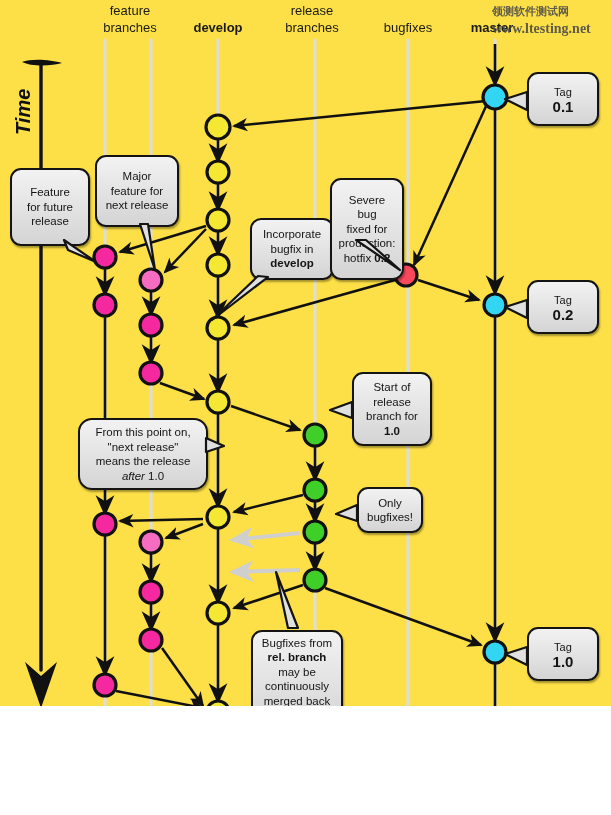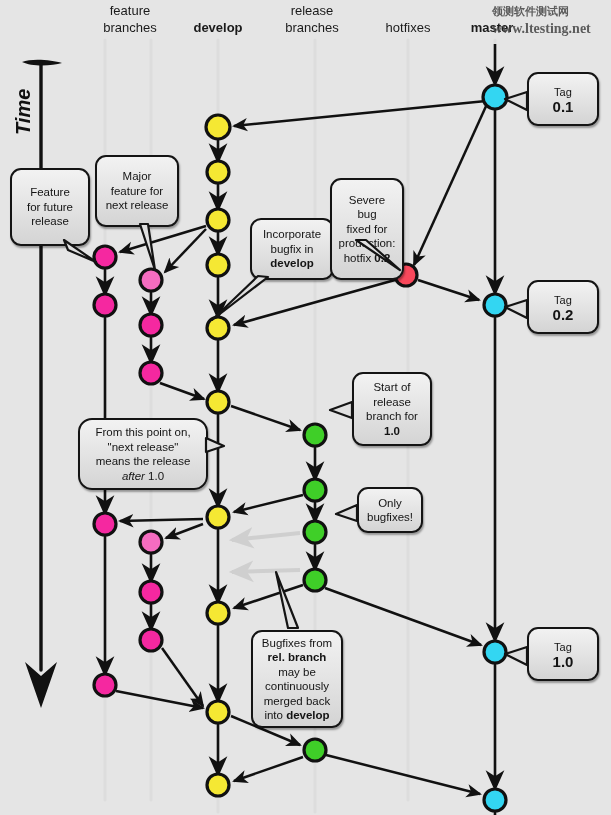--- a/index.html
+++ b/index.html
@@ -1,17 +1,17 @@
 <!DOCTYPE html>
 <html><head>
 <meta charset="utf-8">
 <style>
   html,body{margin:0;padding:0;background:#ffffff;}
   body{font-family:"Liberation Sans",sans-serif;}
-  #stage{position:relative;width:611px;height:815px;background:#e5e5e5;overflow:hidden;}
+  #stage{position:relative;width:611px;height:706px;background:#fde047;overflow:hidden;}
 
   
   .lane-label{position:absolute;text-align:center;font-size:13px;color:#1a1a1a;line-height:17px;white-space:pre-line;}
   .lane-label.bold{font-weight:bold;}
 
   
   .watermark{position:absolute;font-weight:bold;letter-spacing:0px;color:#4a4a4a;opacity:.88;}
   .wm-cn{font-size:11px;font-family:"DejaVu Sans",sans-serif;}
   .wm-url{font-size:14px;font-family:Liberation Serif, serif;}
 
@@ -154,21 +154,21 @@
         <circle cx="151" cy="373" r="11" fill="#F528A0" stroke="#111111" stroke-width="3.2"></circle>
         <circle cx="151" cy="542" r="11" fill="#F56CC0" stroke="#111111" stroke-width="3.2"></circle>
         <circle cx="151" cy="592" r="11" fill="#F528A0" stroke="#111111" stroke-width="3.2"></circle>
         <circle cx="151" cy="640" r="11" fill="#F528A0" stroke="#111111" stroke-width="3.2"></circle>
       </g>
   </svg>
 
   <div class="lane-label" style="left:80px;top:2px;width:100px;">feature<br>branches</div>
   <div class="lane-label bold" style="left:168px;top:19px;width:100px;">develop</div>
   <div class="lane-label" style="left:262px;top:2px;width:100px;">release<br>branches</div>
-  <div class="lane-label" style="left:358px;top:19px;width:100px;">hotfixes</div>
+  <div class="lane-label" style="left:358px;top:19px;width:100px;">bugfixes</div>
   <div class="lane-label bold" style="left:442px;top:19px;width:100px;">master</div>
 
   <div class="watermark wm-cn" style="left:492px;top:4px;">领测软件测试网</div>
   <div class="watermark wm-url" style="left:492px;top:21px;">www.ltesting.net</div>
 
   <div class="time-word" style="left:12px;top:135px;">Time</div>
 
   <div class="callout" style="left:10px;top:168px;width:80px;height:78px;">
     <span id="co-0">Feature<br>for future<br>release</span>
   </div>

